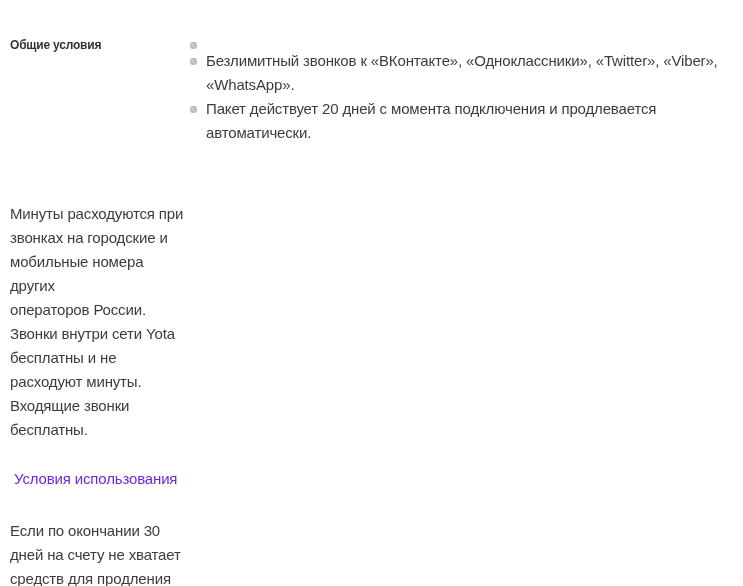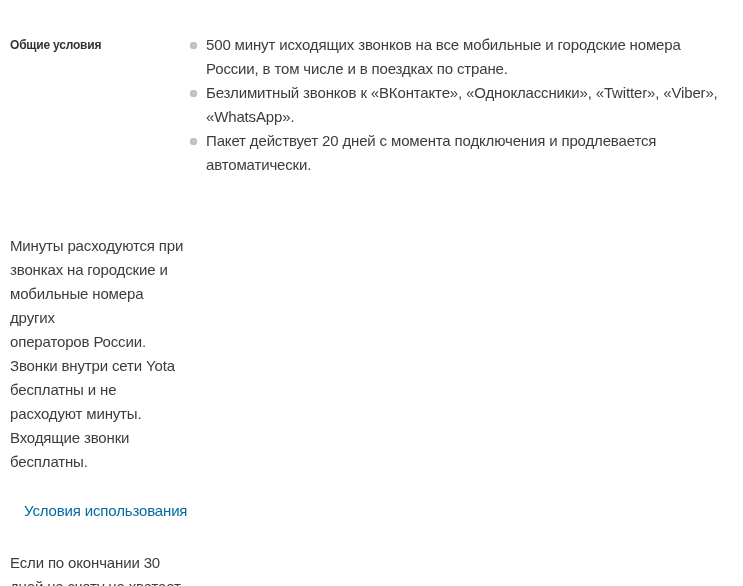--- a/index.html
+++ b/index.html
@@ -61,37 +61,35 @@
     white-space: pre-line;
     overflow-wrap: break-word;
   }
   .para {
     margin: 6px 0 25px 0;
   }
   .para-last {
     margin: 0 0 20px 0;
   }
   .subheading {
-    color: #0369a1;
-    margin: 0 0 28px 14px;
+    color: #6d28d9;
+    margin: 0 0 28px 4px;
   }
 </style>
 </head>
 <body>
 
 <div class="page">
 
   <div class="section section-general">
     <div class="section-label">Общие условия</div>
     <div class="content">
       <ul class="bullet-list">
         <li class="bullet-item">
           <span class="bullet-dot"></span>
-          <span class="pre">500 минут исходящих звонков на все мобильные и городские номера
-России, в том числе и в поездках по стране.</span>
         </li>
         <li class="bullet-item">
           <span class="bullet-dot"></span>
           <span class="pre">Безлимитный звонков к «ВКонтакте», «Одноклассники», «Twitter», «Viber»,
 «WhatsApp».</span>
         </li>
         <li class="bullet-item">
           <span class="bullet-dot"></span>
           <span class="pre">Пакет действует 20 дней с момента подключения и продлевается
 автоматически.</span>

